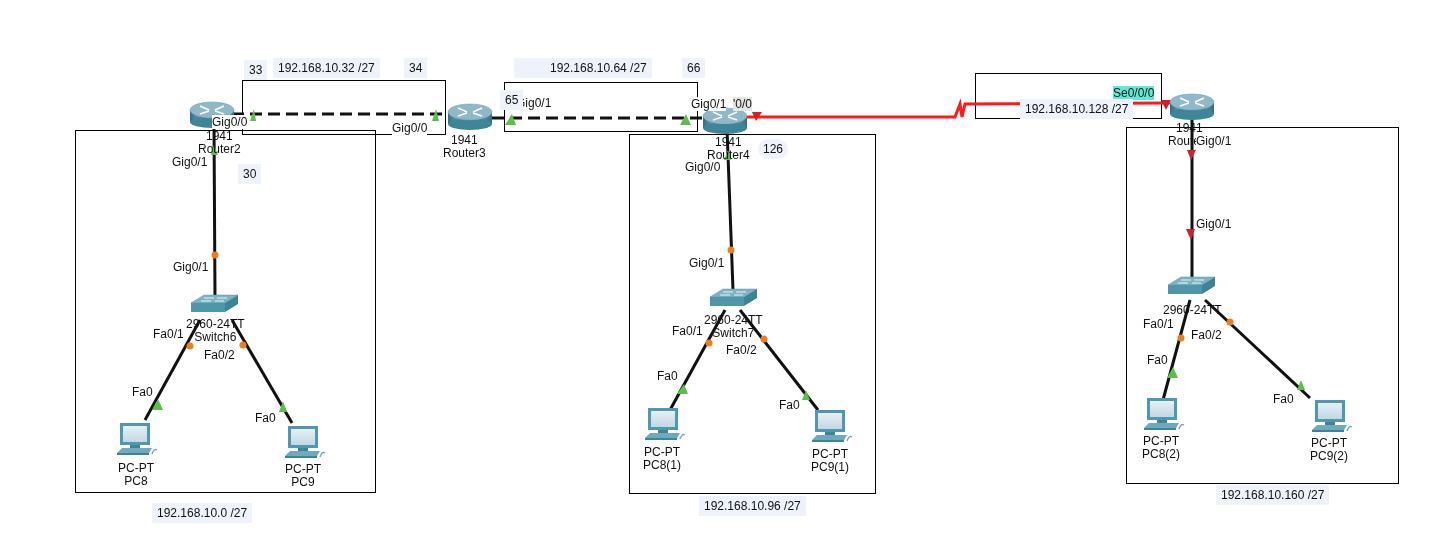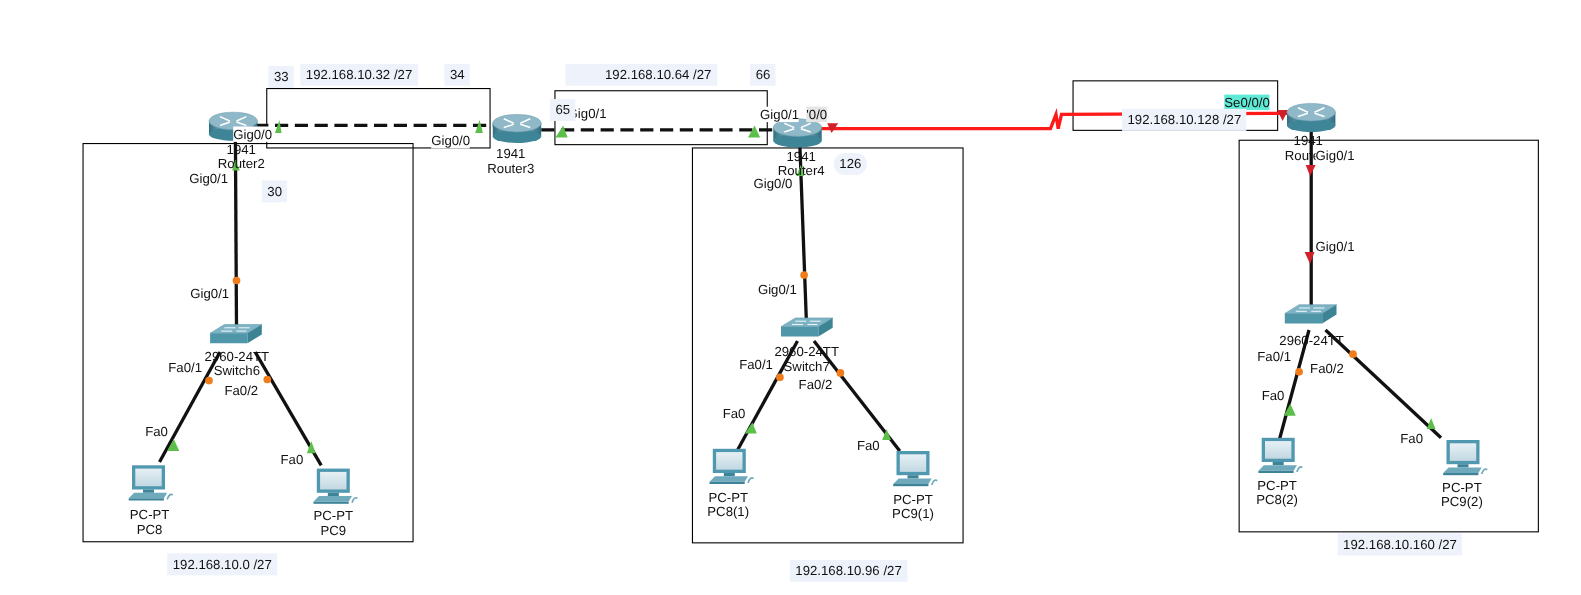--- a/index.html
+++ b/index.html
@@ -291,21 +291,21 @@
 
 <div class="lbl" style="left:1113px;top:86px;background:#5eead4;">Se0/0/0</div>
 <div class="lbl" style="left:1196px;top:134px;background:#fff;">Gig0/1</div>
 <div class="lbl" style="left:1196px;top:217px;background:#fff;">Gig0/1</div>
 <div class="lbl" style="left:1143px;top:317px;">Fa0/1</div>
 <div class="lbl" style="left:1191px;top:328px;background:#fff;">Fa0/2</div>
 <div class="lbl" style="left:1147px;top:353px;">Fa0</div>
 <div class="lbl" style="left:1273px;top:392px;">Fa0</div>
 
 <div class="note" style="left:152px;top:503px;">192.168.10.0 /27</div>
-<div class="note" style="left:699px;top:509px;margin-left:19px;">192.168.10.96 /27</div>
+<div class="note" style="left:699px;top:496px;">192.168.10.96 /27</div>
 <div class="note" style="left:1216px;top:485px;">192.168.10.160 /27</div>
 <div class="note" style="left:273px;top:58px;">192.168.10.32 /27</div>
 <div class="note" style="left:514px;top:58px;padding-left:36px;">192.168.10.64 /27</div>
 <div class="note" style="left:1020px;top:51px;margin-top:48px;">192.168.10.128 /27</div>
 <div class="note" style="left:244px;top:60px;">33</div>
 <div class="note" style="left:404px;top:58px;">34</div>
 <div class="note" style="left:500px;top:90px;">65</div>
 <div class="note" style="left:682px;top:58px;">66</div>
 <div class="note" style="left:238px;top:164px;">30</div>
 <div class="note" style="left:758px;top:139px;border-radius:10px;">126</div>

